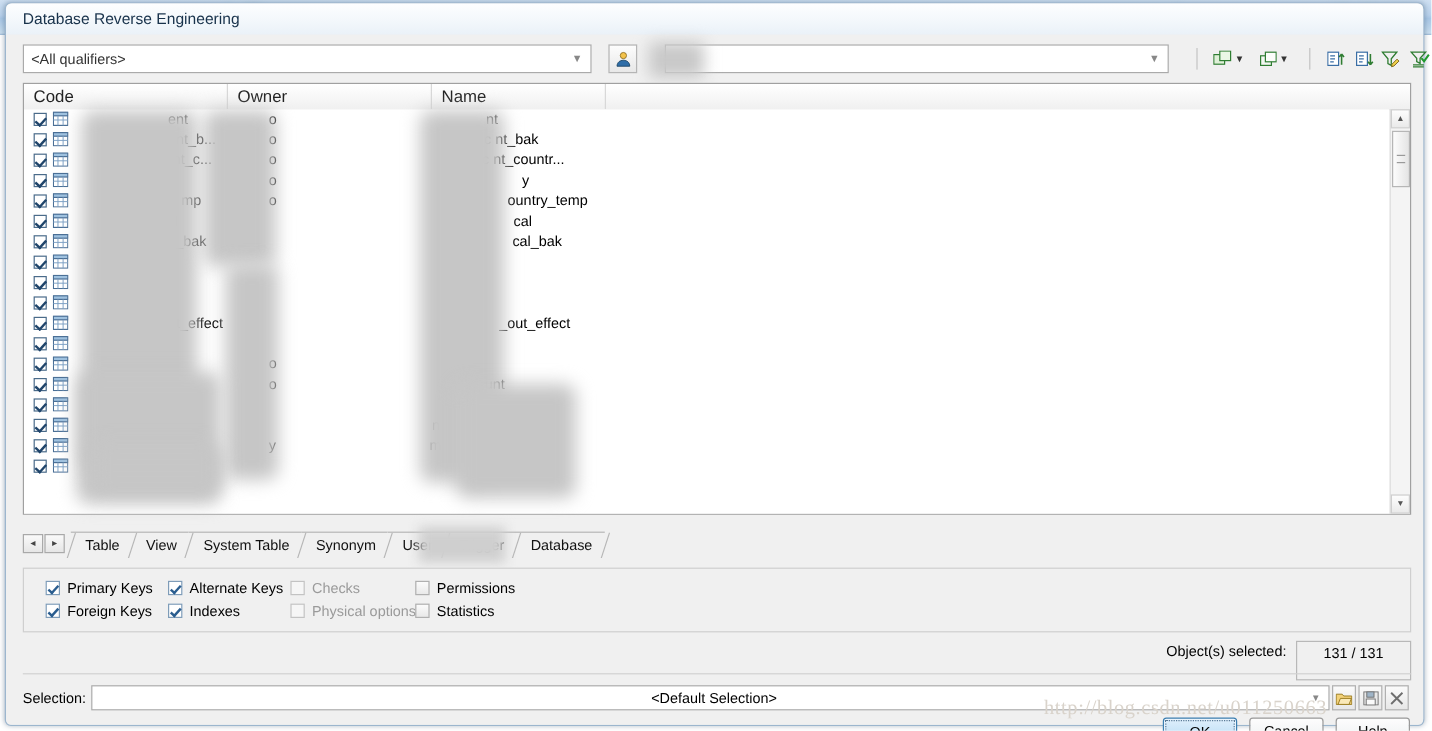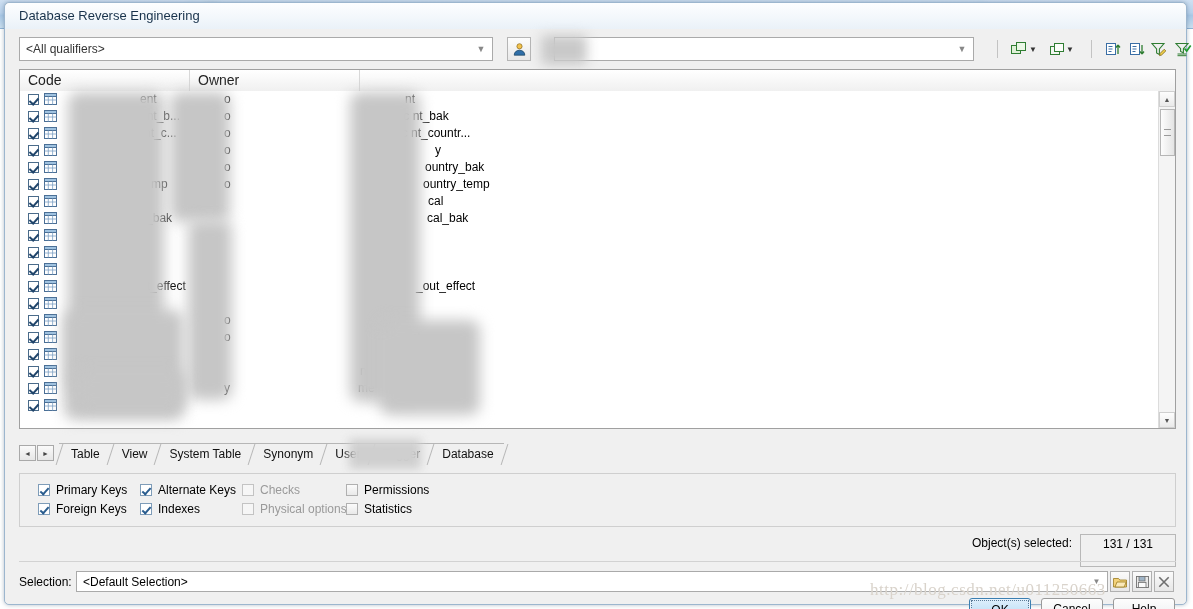--- a/index.html
+++ b/index.html
@@ -214,21 +214,21 @@
   }
 
   .hr{position:absolute;left:14px;right:10px;top:532px;height:1px;background:#d2d2d2;}
 
   
   .selrow{position:absolute;left:14px;top:542px;right:10px;height:22px;}
   .selrow .lb{position:absolute;left:0;top:4px;font-size:12px;}
   .selrow .field{
     position:absolute;left:57px;top:0;right:68px;height:21px;
     background:#fff;border:1px solid #aaa;box-sizing:border-box;
-    font-size:12px;padding:3px 0 0 6px;color:#000;
+    font-size:12px;padding:3px 0 0 6px;color:#000;text-align:center;
   }
   .selrow .field .arrow{
     position:absolute;right:2px;top:1px;width:17px;height:17px;
     display:flex;align-items:center;justify-content:center;color:#888;font-size:8px;
   }
   .sbtn{
     position:absolute;top:0;width:20px;height:21px;
     background:linear-gradient(to bottom,#fbfbfb,#e7e7e7);
     border:1px solid #b0b0b0;box-sizing:border-box;
     display:flex;align-items:center;justify-content:center;
@@ -347,20 +347,21 @@
             <path d="M9.5 6.5l2.2 2.6 4-5.6" fill="none" stroke="#1f9a2e" stroke-width="1.7"></path>
           </svg>
         </div>
       </div>
 
       <div class="listwrap">
 
         <div class="lhead">
           <div class="hcell" style="left:0;width:170px;">Code</div>
           <div class="hcell" style="left:170px;width:170px;">Owner</div>
+          <div class="hcell" style="left:340px;width:145px;">Name</div>
           <div class="hcell" style="left:485px;right:0;border-right:none;"></div>
         </div>
 
         <div class="lbody" id="list-body">
             <div class="row">
               <div class="cb on"></div>
               <span class="ticon"><svg width="13" height="12" viewBox="0 0 13 12">
                   <rect x="0.5" y="0.5" width="12" height="11" fill="#ffffff" stroke="#4a6f96" stroke-width="1"></rect>
                   <rect x="0.5" y="0.5" width="12" height="3" fill="#9fc2e0" stroke="#4a6f96" stroke-width="1"></rect>
                   <path d="M4.3 3.5v8M8.6 3.5v8M0.5 7h12" stroke="#7ba0c4" stroke-width="0.8"></path>
@@ -394,31 +395,20 @@
             <div class="row">
               <div class="cb on"></div>
               <span class="ticon"><svg width="13" height="12" viewBox="0 0 13 12">
                   <rect x="0.5" y="0.5" width="12" height="11" fill="#ffffff" stroke="#4a6f96" stroke-width="1"></rect>
                   <rect x="0.5" y="0.5" width="12" height="3" fill="#9fc2e0" stroke="#4a6f96" stroke-width="1"></rect>
                   <path d="M4.3 3.5v8M8.6 3.5v8M0.5 7h12" stroke="#7ba0c4" stroke-width="0.8"></path>
                 </svg></span>
               <span class="rtext" style="left: 120px;"></span>
               <span class="rtext" style="left: 204px;">o</span>
               <span class="rtext" style="left: 415px;">y</span>
-            </div>
-            <div class="row">
-              <div class="cb on"></div>
-              <span class="ticon"><svg width="13" height="12" viewBox="0 0 13 12">
-                  <rect x="0.5" y="0.5" width="12" height="11" fill="#ffffff" stroke="#4a6f96" stroke-width="1"></rect>
-                  <rect x="0.5" y="0.5" width="12" height="3" fill="#9fc2e0" stroke="#4a6f96" stroke-width="1"></rect>
-                  <path d="M4.3 3.5v8M8.6 3.5v8M0.5 7h12" stroke="#7ba0c4" stroke-width="0.8"></path>
-                </svg></span>
-              <span class="rtext" style="left: 97px;">coun</span>
-              <span class="rtext" style="left: 204px;">o</span>
-              <span class="rtext" style="left: 405px;">ountry_bak</span>
             </div>
             <div class="row">
               <div class="cb on"></div>
               <span class="ticon"><svg width="13" height="12" viewBox="0 0 13 12">
                   <rect x="0.5" y="0.5" width="12" height="11" fill="#ffffff" stroke="#4a6f96" stroke-width="1"></rect>
                   <rect x="0.5" y="0.5" width="12" height="3" fill="#9fc2e0" stroke="#4a6f96" stroke-width="1"></rect>
                   <path d="M4.3 3.5v8M8.6 3.5v8M0.5 7h12" stroke="#7ba0c4" stroke-width="0.8"></path>
                 </svg></span>
               <span class="rtext" style="left: 95px;">_coun          mp</span>
               <span class="rtext" style="left: 204px;">o</span>

